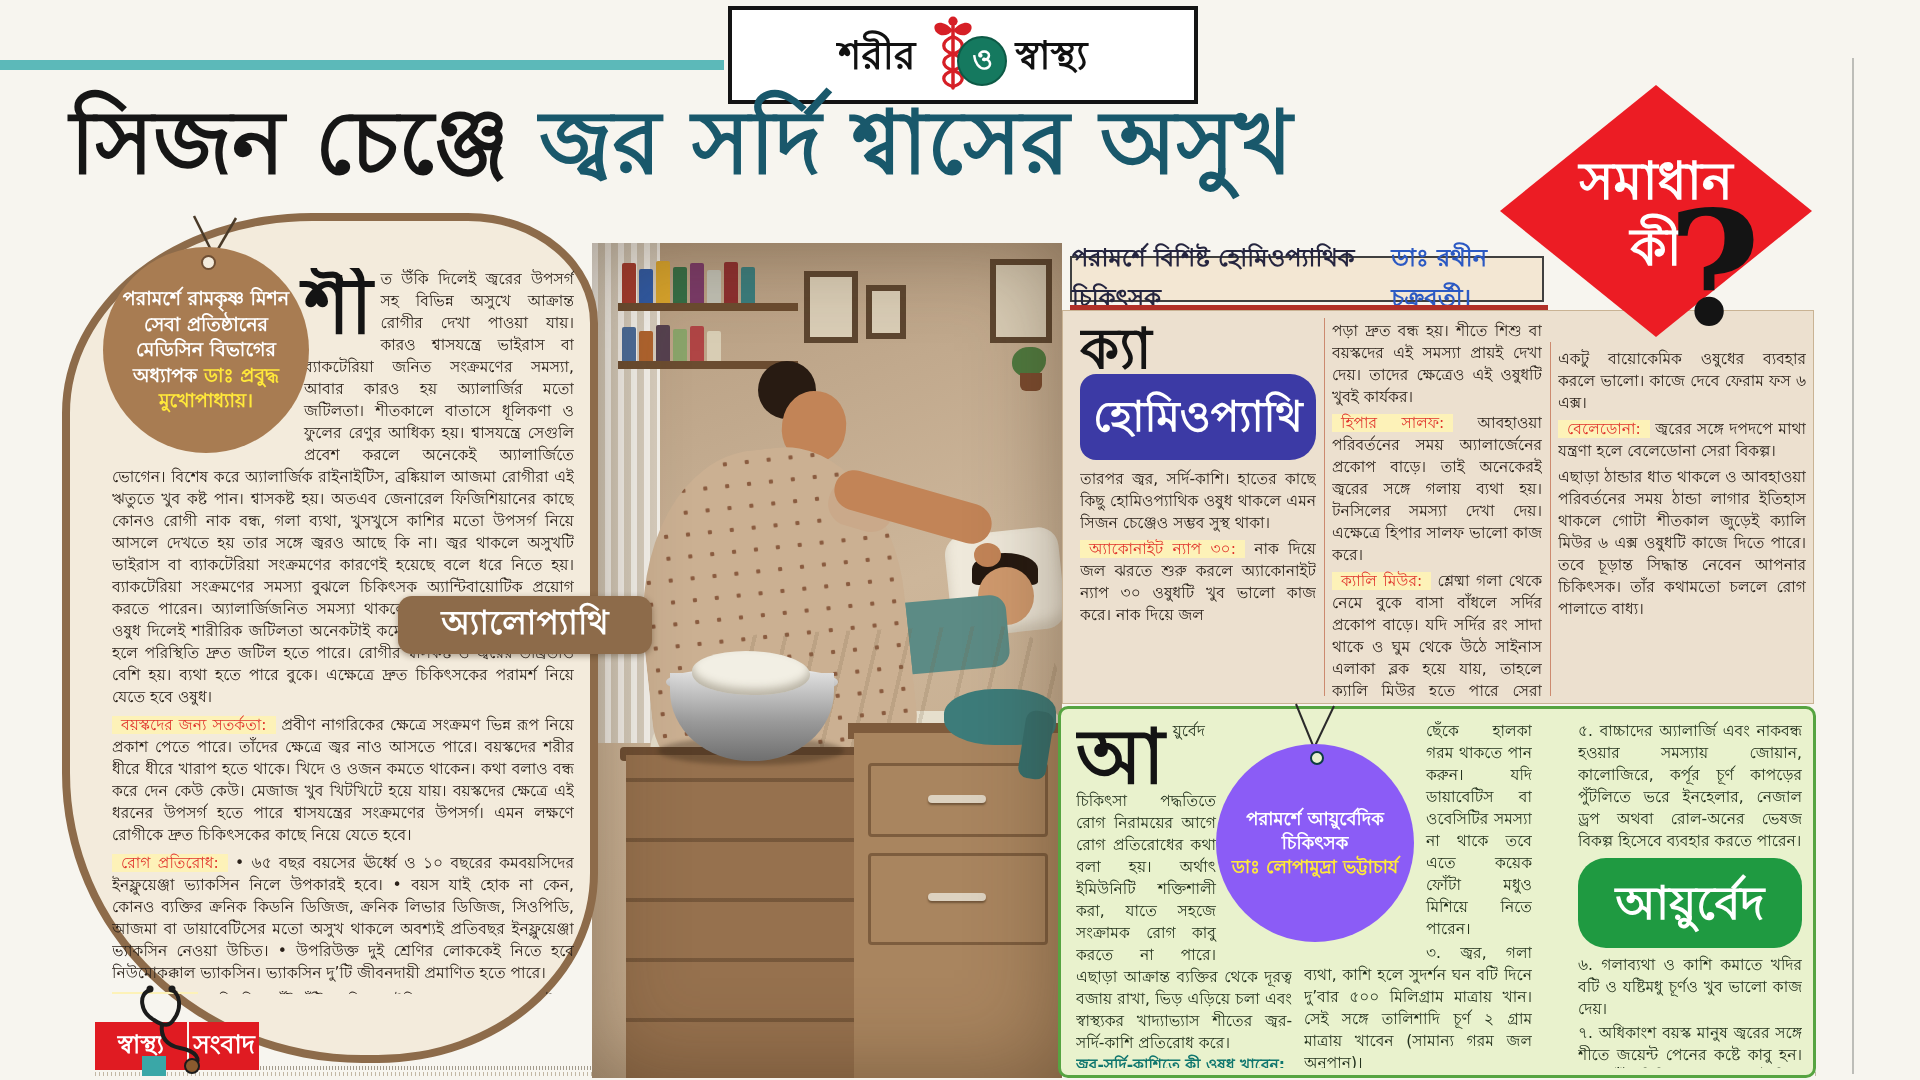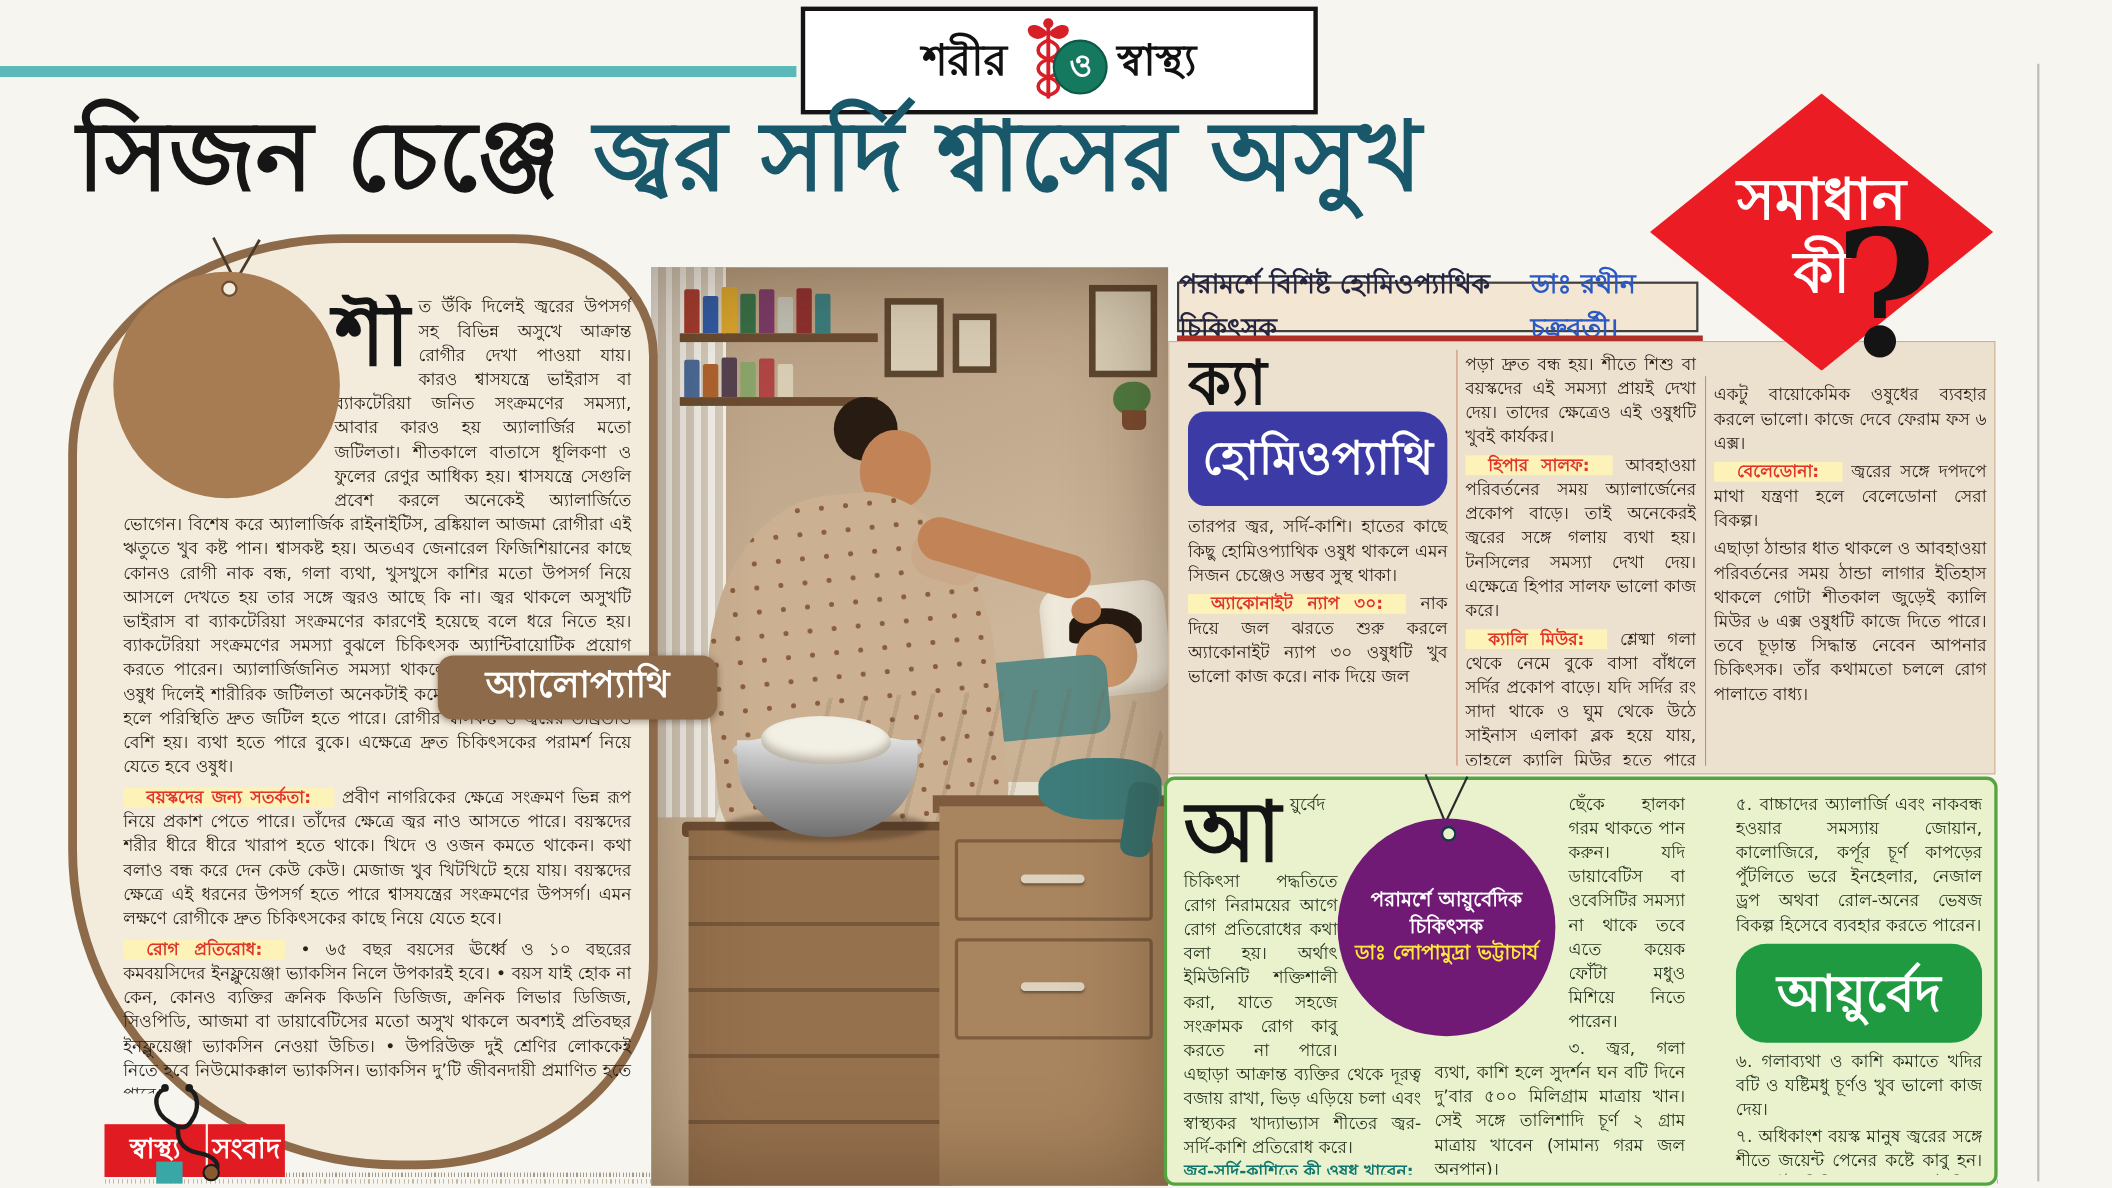--- a/index.html
+++ b/index.html
@@ -38,21 +38,21 @@
         border-radius:250px 130px 220px 300px / 200px 110px 190px 290px;z-index:6;box-sizing:border-box;}
   .tag-string{left:178px;top:212px;z-index:8;}
   .tag-circle{left:103px;top:247px;width:206px;height:206px;border-radius:50%;background:#a87c52;z-index:9;
               display:flex;align-items:center;justify-content:center;text-align:center;padding:10px;box-sizing:border-box;}
   .tag-circle .hole{position:absolute;left:50%;top:8px;width:11px;height:11px;margin-left:-5px;border-radius:50%;background:#f3ebdc;border:2px solid #6e4e33;}
   .tag-text{font-size:19px;line-height:1.35;font-weight:700;color:#ffffff;}
   .tag-name{color:#ffe83a;}
   .allo-text{left:112px;top:268px;width:462px;height:726px;overflow:hidden;font-size:15.5px;line-height:22px;color:#2a211a;z-index:7;}
   .circle-spacer{float:left;width:192px;height:190px;}
   .dropcap{float:left;font-size:78px;line-height:64px;font-weight:800;color:#141414;padding:6px 8px 0 0;}
-  .redhead{color:#e0342c;font-weight:700;background:#fdf2b8;padding:0 21px;}
+  .redhead{color:#e0342c;font-weight:400;background:#fdf2b8;padding:0 9px;}
   .allo-byline{left:320px;top:995px;width:250px;text-align:right;font-weight:800;font-size:21px;z-index:8;}
   .allo-label{left:398px;top:596px;width:254px;height:58px;background:#8d6b4a;border-radius:14px;z-index:30;
               color:#fff;font-size:33px;font-weight:800;display:flex;align-items:center;justify-content:center;
               box-shadow:0 2px 6px rgba(60,40,20,.4);}
 
   
   .photo{left:592px;top:243px;width:470px;height:835px;overflow:hidden;z-index:3;
          background:linear-gradient(160deg,#b49b7f 0%,#cdb69a 45%,#bfa586 100%);}
   .photo .vignette{position:absolute;inset:0;box-shadow:inset 0 0 90px rgba(60,40,20,.45);z-index:50;}
   .curtain{position:absolute;left:0;top:0;width:68px;height:500px;background:#e7dfd0;
@@ -114,21 +114,21 @@
   
   .ayur-panel{left:1058px;top:706px;width:758px;height:372px;background:#e9f2cd;border:3px solid #56a441;border-radius:10px;z-index:4;box-sizing:border-box;}
   .acol{position:absolute;font-size:15.5px;line-height:22px;overflow:hidden;z-index:11;color:#22301c;}
   .acol1{left:1076px;top:720px;width:216px;height:348px;}
   .acol2{left:1304px;top:720px;width:228px;height:348px;}
   .acol3{left:1578px;top:720px;width:224px;height:348px;}
   .adropcap{float:left;font-size:76px;line-height:66px;font-weight:800;color:#141414;padding:4px 8px 0 0;}
   .ayur-subhead{color:#0f766e;font-weight:800;}
   .circle-right-spacer{float:right;width:76px;height:212px;margin-top:22px;}
   .circle-left-spacer{float:left;width:122px;height:232px;}
-  .ayur-circle{left:1216px;top:744px;width:198px;height:198px;border-radius:50%;background:#701a75;z-index:20;
+  .ayur-circle{left:1216px;top:744px;width:198px;height:198px;border-radius:50%;background:#8b5cf6;z-index:20;
                display:flex;align-items:center;justify-content:center;text-align:center;padding:12px;box-sizing:border-box;}
   .ayur-circle .hole{position:absolute;left:50%;top:7px;width:10px;height:10px;margin-left:-5px;border-radius:50%;background:#e9f2cd;border:2px solid #0d3d42;}
   .ac-text{font-size:18px;line-height:1.35;font-weight:800;color:#ffffff;}
   .ac-name{color:#ffe83a;}
   .ayur-string{left:1282px;top:700px;z-index:19;}
   .ayur-label{width:100%;height:90px;background:#1f9a41;border-radius:28px;margin:6px 0;
               color:#fff;font-size:46px;font-weight:800;display:flex;align-items:center;justify-content:center;}
 
   
   .logo-box{background:#e01b22;color:#fff;font-weight:800;font-size:25px;display:flex;align-items:center;justify-content:center;z-index:12;}
@@ -235,20 +235,23 @@
     <div class="vignette"></div>
   </div>
 
   <div class="abs blob"></div>
   <svg class="abs tag-string" width="70" height="48">
     <line x1="36" y1="44" x2="16" y2="4" stroke="#4a3a28" stroke-width="2.5"></line>
     <line x1="36" y1="44" x2="58" y2="6" stroke="#4a3a28" stroke-width="2.5"></line>
   </svg>
   <div class="abs tag-circle">
     <span class="hole"></span>
+    <div class="tag-text">
+      <span>পরামর্শে রামকৃষ্ণ মিশন সেবা প্রতিষ্ঠানের মেডিসিন বিভাগের অধ্যাপক </span><span class="tag-name">ডাঃ প্রবুদ্ধ মুখোপাধ্যায়।</span>
+    </div>
   </div>
 
   <div class="abs allo-text jt">
     <div class="circle-spacer"></div>
     <span class="dropcap">শী</span>
     <span>ত উঁকি দিলেই জ্বরের উপসর্গ সহ বিভিন্ন অসুখে আক্রান্ত রোগীর দেখা পাওয়া যায়। কারও শ্বাসযন্ত্রে ভাইরাস বা ব্যাকটেরিয়া জনিত সংক্রমণের সমস্যা, আবার কারও হয় অ্যালার্জির মতো জটিলতা। শীতকালে বাতাসে ধূলিকণা ও ফুলের রেণুর আধিক্য হয়। শ্বাসযন্ত্রে সেগুলি প্রবেশ করলে অনেকেই অ্যালার্জিতে ভোগেন। বিশেষ করে অ্যালার্জিক রাইনাইটিস, ব্রঙ্কিয়াল আজমা রোগীরা এই ঋতুতে খুব কষ্ট পান। শ্বাসকষ্ট হয়। অতএব জেনারেল ফিজিশিয়ানের কাছে কোনও রোগী নাক বন্ধ, গলা ব্যথা, খুসখুসে কাশির মতো উপসর্গ নিয়ে আসলে দেখতে হয় তার সঙ্গে জ্বরও আছে কি না। জ্বর থাকলে অসুখটি ভাইরাস বা ব্যাকটেরিয়া সংক্রমণের কারণেই হয়েছে বলে ধরে নিতে হয়। ব্যাকটেরিয়া সংক্রমণের সমস্যা বুঝলে চিকিৎসক অ্যান্টিবায়োটিক প্রয়োগ করতে পারেন। অ্যালার্জিজনিত সমস্যা থাকলে তাঁকে অ্যান্টি অ্যালার্জিক ওষুধ দিলেই শারীরিক জটিলতা অনেকটাই কমে। এছাড়া ফুসফুসের সংক্রমণ হলে পরিস্থিতি দ্রুত জটিল হতে পারে। রোগীর শ্বাসকষ্ট ও জ্বরের তীব্রতাও বেশি হয়। ব্যথা হতে পারে বুকে। এক্ষেত্রে দ্রুত চিকিৎসকের পরামর্শ নিয়ে যেতে হবে ওষুধ।</span>
     <p style="margin:6px 0 0 0;">
       <span class="redhead">বয়স্কদের জন্য সতর্কতা:</span><span> প্রবীণ নাগরিকের ক্ষেত্রে সংক্রমণ ভিন্ন রূপ নিয়ে প্রকাশ পেতে পারে। তাঁদের ক্ষেত্রে জ্বর নাও আসতে পারে। বয়স্কদের শরীর ধীরে ধীরে খারাপ হতে থাকে। খিদে ও ওজন কমতে থাকেন। কথা বলাও বন্ধ করে দেন কেউ কেউ। মেজাজ খুব খিটখিটে হয়ে যায়। বয়স্কদের ক্ষেত্রে এই ধরনের উপসর্গ হতে পারে শ্বাসযন্ত্রের সংক্রমণের উপসর্গ। এমন লক্ষণে রোগীকে দ্রুত চিকিৎসকের কাছে নিয়ে যেতে হবে।</span>
     </p>
     <p style="margin:6px 0 0 0;">

